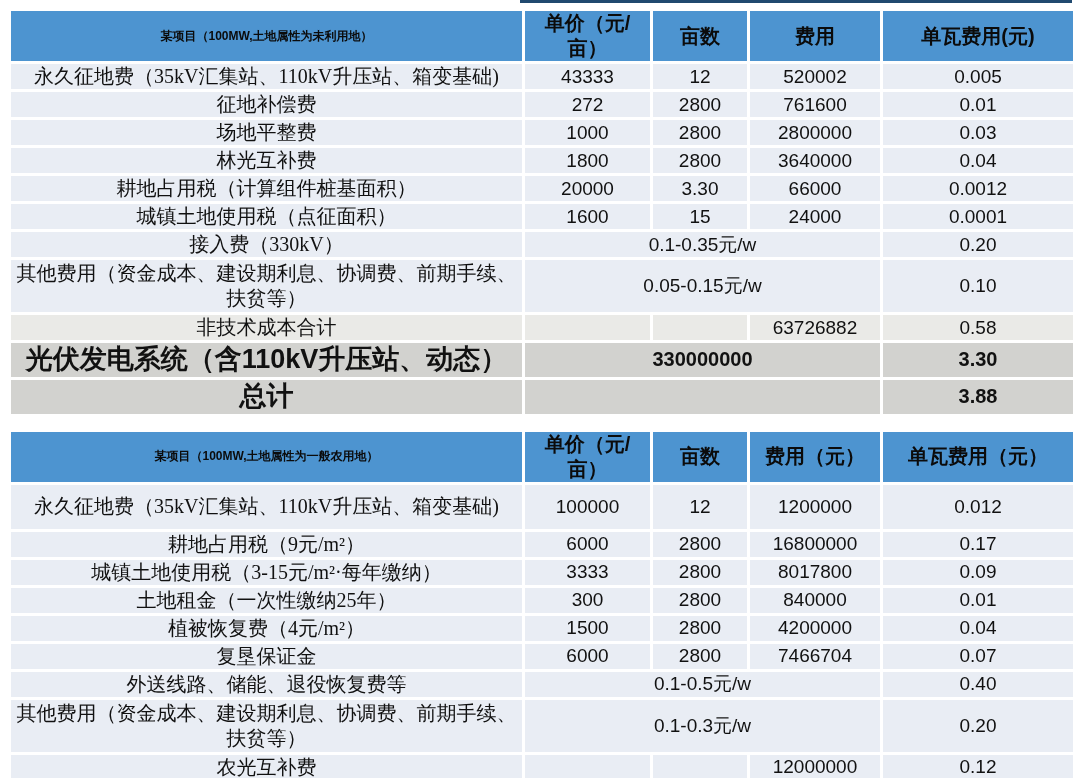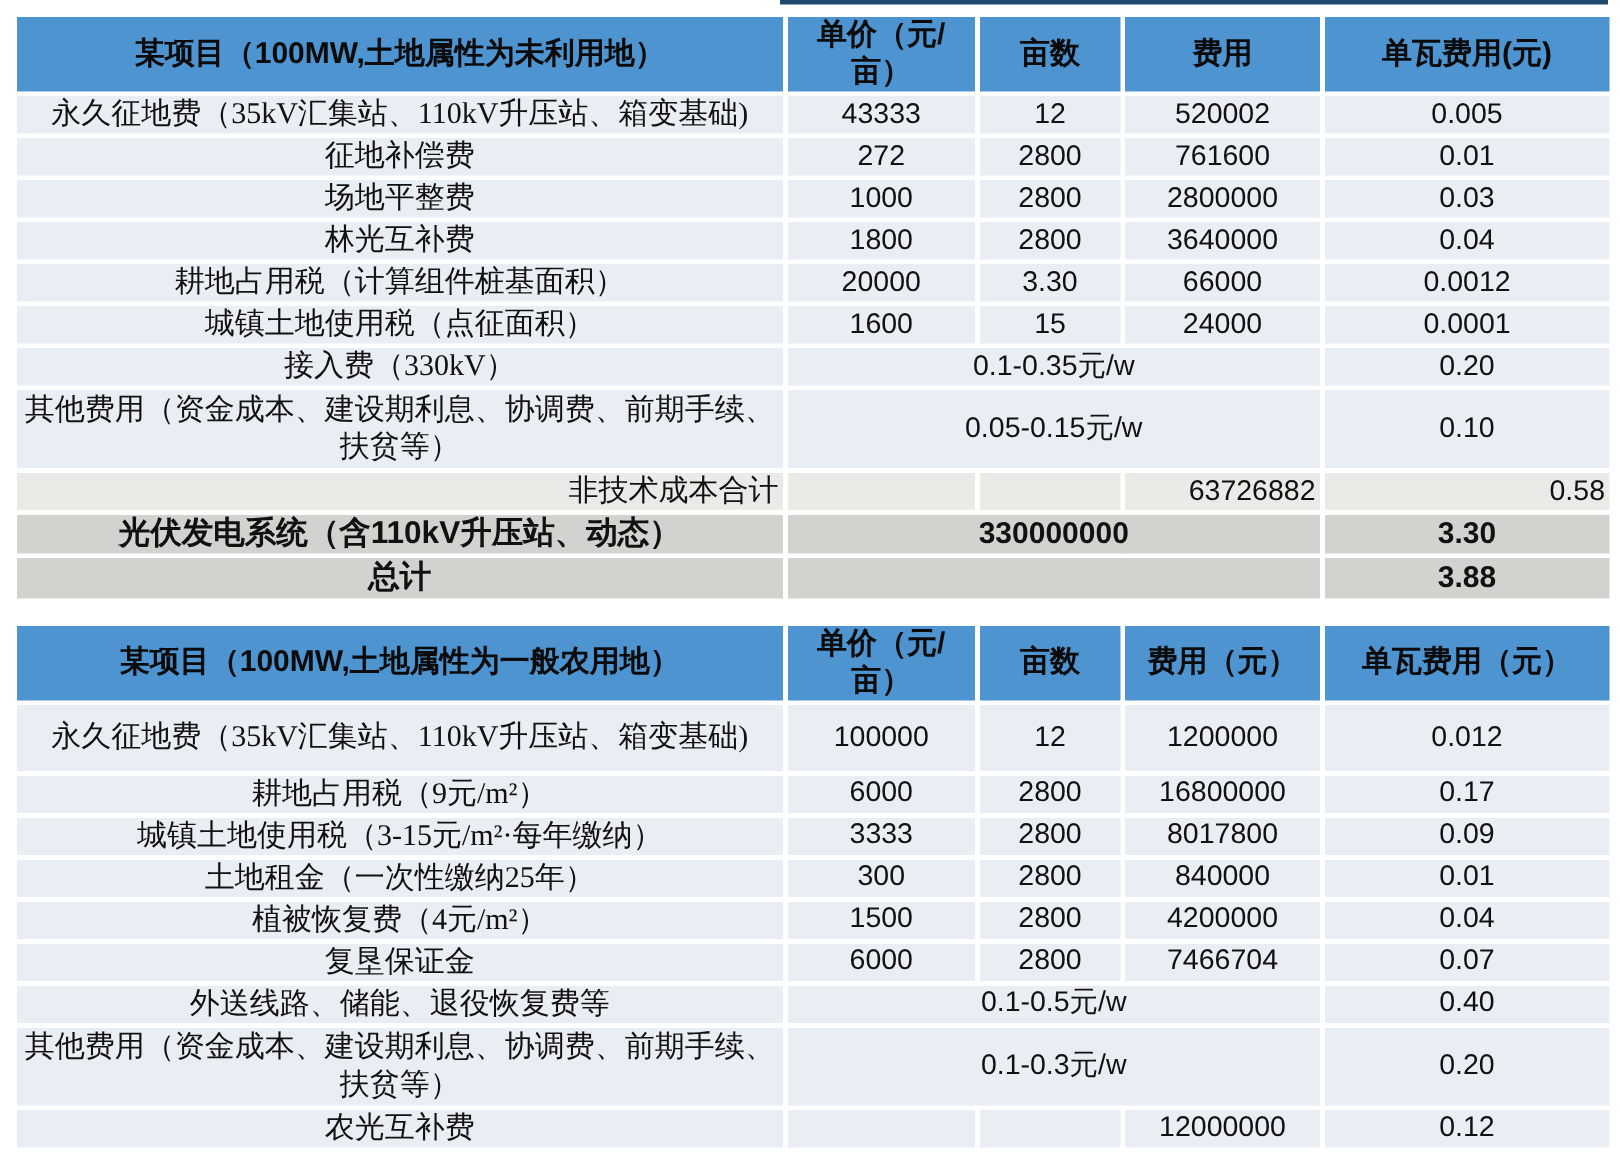--- a/index.html
+++ b/index.html
@@ -8,28 +8,28 @@
   .page { position:relative; padding:8px 7px 0 8px; box-sizing:border-box; }
   .top-strip { position:absolute; left:520px; top:0; width:552px; height:3px;
                background:var(--strip,#20496f); }
   table { border-collapse:collapse; table-layout:fixed; width:1065px; }
   table + table { margin-top:12px; }
   th, td { border:3px solid var(--grid,#ffffff); text-align:center;
            vertical-align:middle; padding:0 3px; overflow:hidden;
            font-size:20px; line-height:1.25; }
   thead th { background:var(--blue,#4d94d0); font-weight:700; height:20px;
              font-family:"Liberation Sans", sans-serif; color:#0b0b0b; }
-  thead th.title-cell { font-size:20px; }
+  thead th.title-cell { font-size:12px; }
   tbody td { height:23px; }
   td.label { font-family:"Liberation Serif", serif; }
   td.num, td.merged { font-family:"Liberation Sans", sans-serif; font-size:19px; }
   tr.data td { background:var(--rowLight,#e9edf4); }
-  tr.subtotal td { background:var(--rowSub,#eaeae7);text-align:right; }
+  tr.subtotal td { background:var(--rowSub,#eaeae7); }
   tr.total td { background:var(--rowTotal,#d2d2cf); font-weight:700; }
-  tr.total td.label { font-family:"Liberation Sans", sans-serif; font-size:21px;margin-top:46px; }
+  tr.total td.label { font-family:"Liberation Sans", sans-serif; font-size:27px;margin-top:46px; }
   tr.total td.num, tr.total td.merged { font-size:20px; }
   tr.tall td { height:52px; }
   tr.tall2 td { height:44px; }
   tr.short td { height:20px; }
 </style>
 </head>
 <body>
 
 <div class="page">
   <div class="top-strip"></div>

